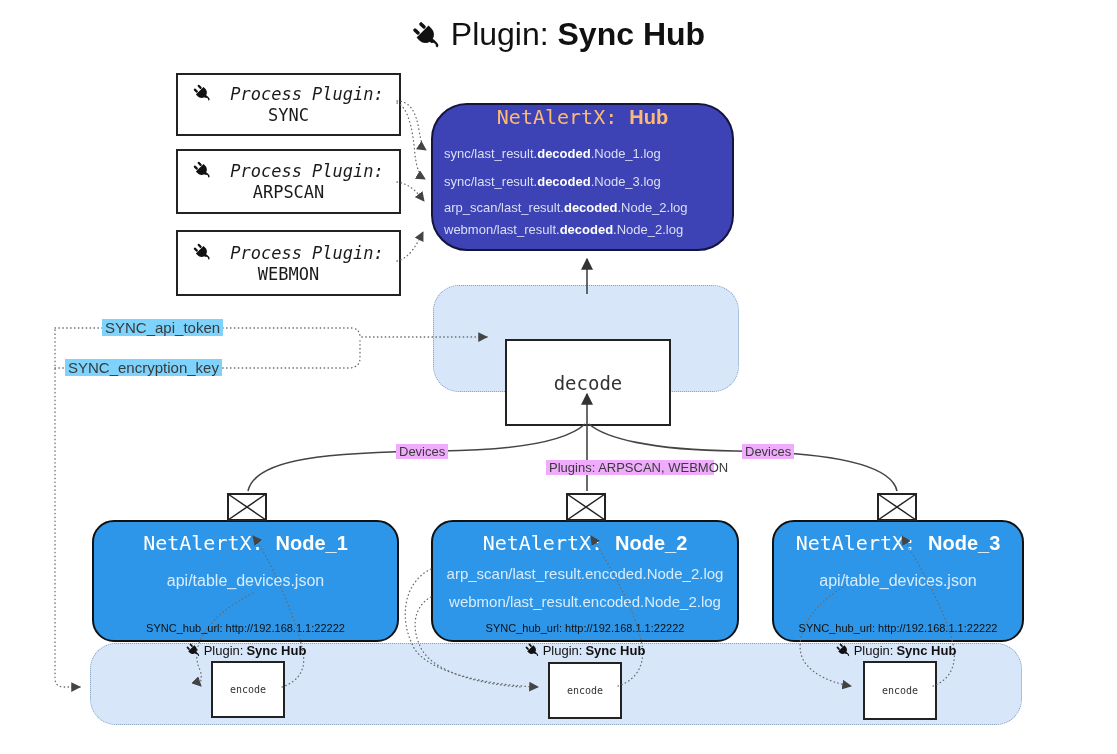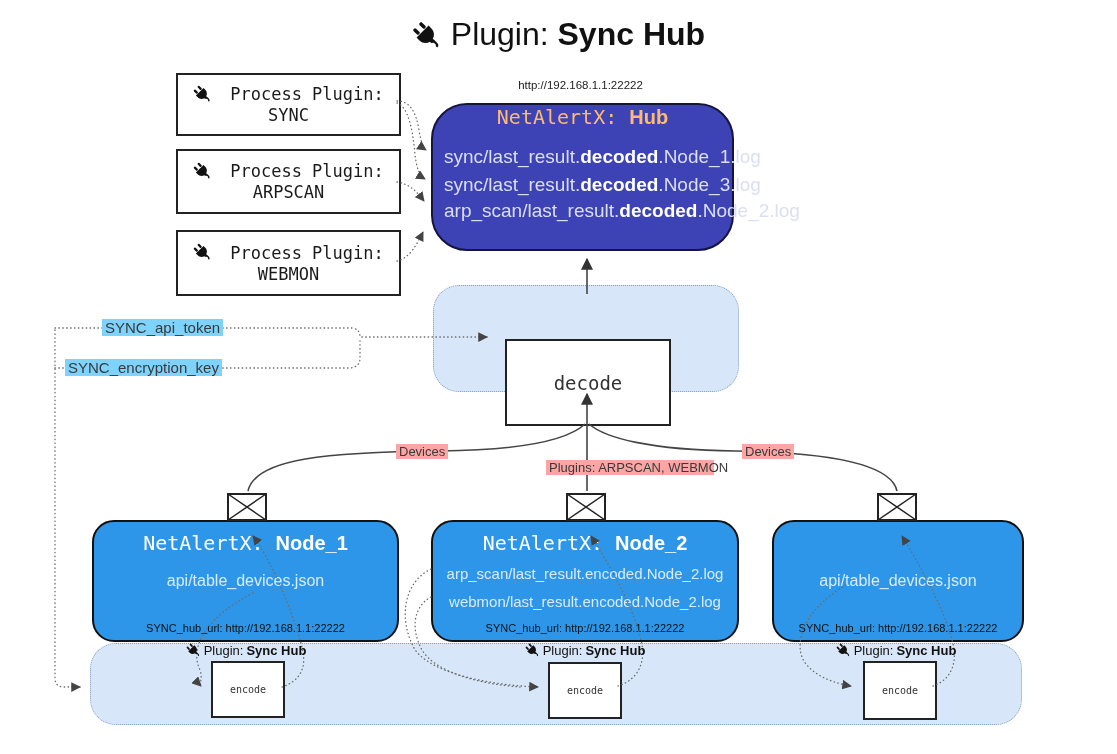--- a/index.html
+++ b/index.html
@@ -3,40 +3,40 @@
 <meta charset="utf-8">
 <style>
   html,body{margin:0;padding:0;background:#fff;}
   .canvas{position:relative;width:1117px;height:754px;background:#fff;
           font-family:"Liberation Sans",sans-serif;overflow:hidden;}
   .abs{position:absolute;}
   
   .pp-box{border:2px solid #222;background:#fff;display:flex;flex-direction:column;
           align-items:center;justify-content:center;gap:1px;
           font-family:"DejaVu Sans Mono",monospace;font-size:17px;color:#1a1a1a;z-index:2;}
-  .pp-line1{display:flex;align-items:center;gap:18px;white-space:nowrap;}
+  .pp-line1{display:flex;align-items:flex-start;gap:18px;white-space:nowrap;font-style:italic;}
   .hub{background:var(--hub_bg);border:2px solid #14143c;border-radius:36px;z-index:2;}
   .hub-title{text-align:center;margin-top:0;font-family:"DejaVu Sans Mono",monospace;
              font-size:20px;color:#fdba74;white-space:nowrap;}
   .hub-title b{font-family:"Liberation Sans",sans-serif;font-weight:700;}
-  .hub-file{position:absolute;left:11px;font-size:19px;color:var(--hub_text);white-space:nowrap;}
+  .hub-file{position:absolute;left:11px;font-size:13px;color:var(--hub_text);white-space:nowrap;}
   .hub-file b{color:#ffffff;}
   .node{background:var(--node_bg);border:2.5px solid #111;border-radius:22px;z-index:2;}
   .node-title{position:absolute;top:9px;left:0;right:0;text-align:center;
               font-family:"DejaVu Sans Mono",monospace;font-size:20px;color:#fff;white-space:nowrap;}
   .node-title b{font-family:"Liberation Sans",sans-serif;font-weight:700;}
   .node-file{position:absolute;left:0;right:0;text-align:center;color:var(--node_text);white-space:nowrap;}
   .node-url{position:absolute;bottom:6px;left:0;right:0;text-align:center;font-size:11px;color:#101010;margin-top:44px;}
   .blueband{background:var(--band_bg);border:1.6px dotted var(--band_border);border-radius:26px;z-index:1;}
   .io-box{border:2px solid #222;background:#fff;display:flex;align-items:center;justify-content:center;
           font-family:"DejaVu Sans Mono",monospace;color:#333;z-index:2;}
   .title-row{left:0;right:0;top:16px;text-align:center;font-size:32px;color:#111;z-index:2;}
   .title-row b{font-weight:800;}
   .url-label{text-align:center;font-size:11.5px;color:#222;z-index:2;white-space:nowrap;}
-  .edge-label{background:#fca5a5;padding:0 3px;font-size:13px;color:#3a3a3a;white-space:nowrap;z-index:6;}
+  .edge-label{background:#f0abfc;padding:0 3px;font-size:13px;color:#3a3a3a;white-space:nowrap;z-index:6;}
   .setting-label{background:#7dd3fc;padding:0 3px;font-size:15px;color:#3a3a3a;white-space:nowrap;z-index:6;}
   .band-label{display:flex;align-items:center;justify-content:center;gap:3px;
               font-size:13px;color:#111;z-index:6;white-space:nowrap;}
   .band-label b{font-weight:800;}
   .connectors{position:absolute;left:0;top:0;z-index:5;pointer-events:none;}
   .env{z-index:6;}
   .plug{flex:0 0 auto;}
 </style>
 </head>
 <body>
@@ -89,29 +89,29 @@
   <div class="abs pp-box" style="left:176px;top:230px;width:221px;height:62px;">
     <span class="pp-line1">
       <svg class="plug" width="19" height="19">
           <use href="#sym-plug"></use>
         </svg>
       <span>Process Plugin:</span>
     </span>
     <span>WEBMON</span>
   </div>
 
-  <div class="abs url-label" style="left:431px;top:79px;width:299px;">http://192.168.1.1:22222</div>
   <div class="abs hub" style="left:431px;top:103px;width:299px;height:144px;">
     <div class="hub-title">
       <span>NetAlertX:</span>
       <b>Hub</b>
     </div>
     <div class="hub-file" style="top:41px;"><span>sync/last_result.</span><b>decoded</b><span>.Node_1.log</span></div>
     <div class="hub-file" style="top:69px;"><span>sync/last_result.</span><b>decoded</b><span>.Node_3.log</span></div>
     <div class="hub-file" style="top:95px;"><span>arp_scan/last_result.</span><b>decoded</b><span>.Node_2.log</span></div>
+    <div class="hub-file" style="top:117px;"><span>webmon/last_result.</span><b>decoded</b><span>.Node_2.log</span></div>
   </div>
 
   <div class="abs blueband" style="left:433px;top:285px;width:304px;height:105px;"></div>
   <div class="abs io-box" style="left:505px;top:295px;width:162px;height:83px;font-size:19px;margin-top:44px;">
     <span>decode</span>
   </div>
 
   <div class="abs setting-label" style="left:102px;top:319px;">SYNC_api_token</div>
   <div class="abs setting-label" style="left:65px;top:359px;">SYNC_encryption_key</div>
 
@@ -140,20 +140,24 @@
   <div class="abs node" style="left:431px;top:520px;width:304px;height:118px;">
     <div class="node-title">
       <span>NetAlertX:</span>
       <b>Node_2</b>
     </div>
     <div class="node-file" style="top:43px;font-size:15px;">arp_scan/last_result.encoded.Node_2.log</div>
     <div class="node-file" style="top:71px;font-size:15px;">webmon/last_result.encoded.Node_2.log</div>
     <div class="node-url">SYNC_hub_url: http://192.168.1.1:22222</div>
   </div>
   <div class="abs node" style="left:772px;top:520px;width:248px;height:118px;">
+    <div class="node-title">
+      <span>NetAlertX:</span>
+      <b>Node_3</b>
+    </div>
     <div class="node-file" style="top:50px;font-size:16px;">api/table_devices.json</div>
     <div class="node-url">SYNC_hub_url: http://192.168.1.1:22222</div>
   </div>
 
   <div class="abs blueband" style="left:90px;top:643px;width:930px;height:80px;"></div>
 
   <div class="abs band-label" style="left:146px;top:643px;width:200px;">
     <svg class="plug" width="15" height="15">
         <use href="#sym-plug"></use>
       </svg>

